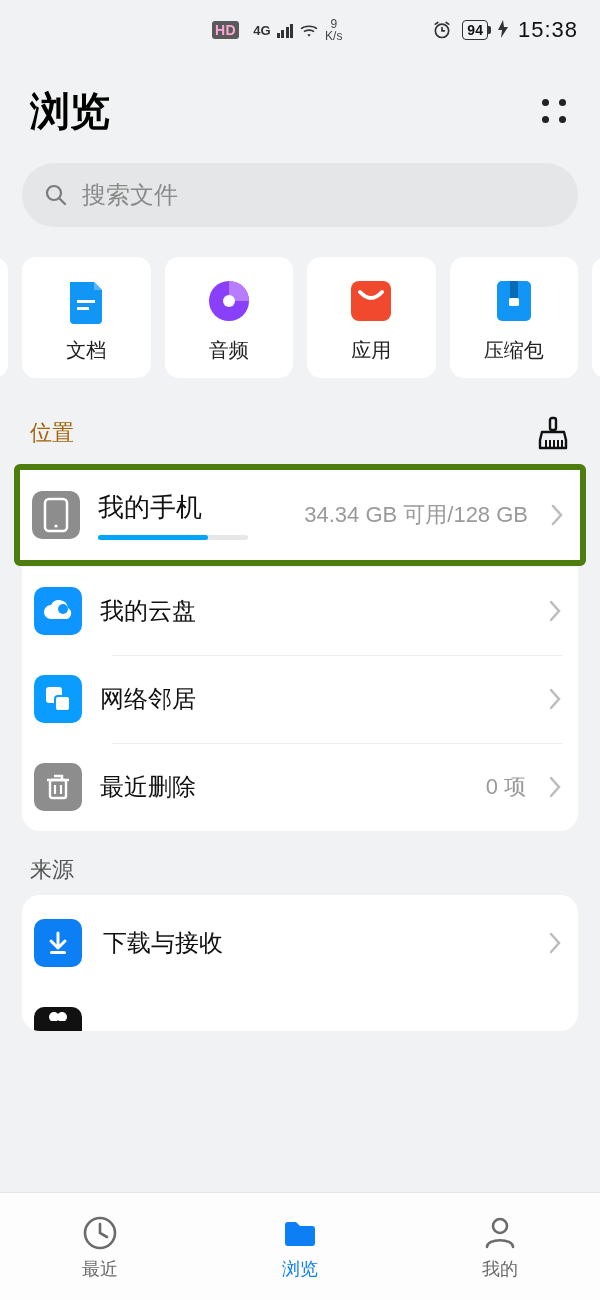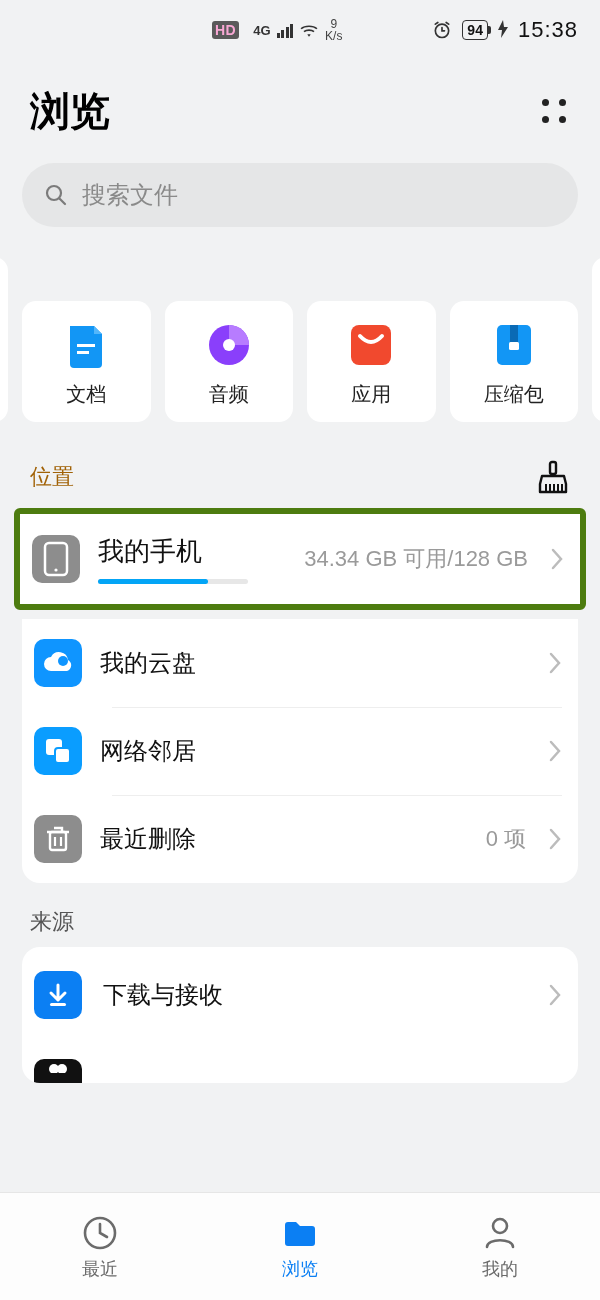--- a/index.html
+++ b/index.html
@@ -90,21 +90,20 @@
   .cat-edge {
     width:14px; background:#fff; border-radius:0 14px 14px 0;
     flex:none;
   }
   .cat-edge.right{ border-radius:14px 0 0 14px;}
   .cat-card{
     flex:1; background:#fff; border-radius:14px;
     display:flex; flex-direction:column; align-items:center;
     justify-content:center; padding:20px 4px 14px 4px;
     gap:12px;
-    margin-top:44px;
   }
   .cat-ic{ width:48px; height:48px; display:flex; align-items:center; justify-content:center;}
   .cat-label{ font-size:20px; color:#222;}
   
   .sec-row{
     display:flex; align-items:center; justify-content:space-between;
     padding: 28px 30px 8px 30px;
   }
   .sec-title{ font-size:22px; color:#a16207;}
   .clean-ic{ width:34px; height:34px; color:#222;}
@@ -116,21 +115,21 @@
     background:#fff;
     padding: 0;
   }
   
   .list-group{
     background:#fff;
     margin: 0 22px;
     border-radius:18px;
     overflow:hidden;
   }
-  .list-group.first{ border-top-left-radius:0; border-top-right-radius:0; margin-top:9px;}
+  .list-group.first{ border-top-left-radius:0; border-top-right-radius:0; margin-top:1px;}
   .list-item{
     display:flex; align-items:center;
     padding: 20px 16px 20px 12px;
     gap:18px;
     position:relative;
   }
   .list-item + .list-item::before{
     content:""; position:absolute; left:90px; right:16px; top:0;
     height:1px; background:#eee;
   }

